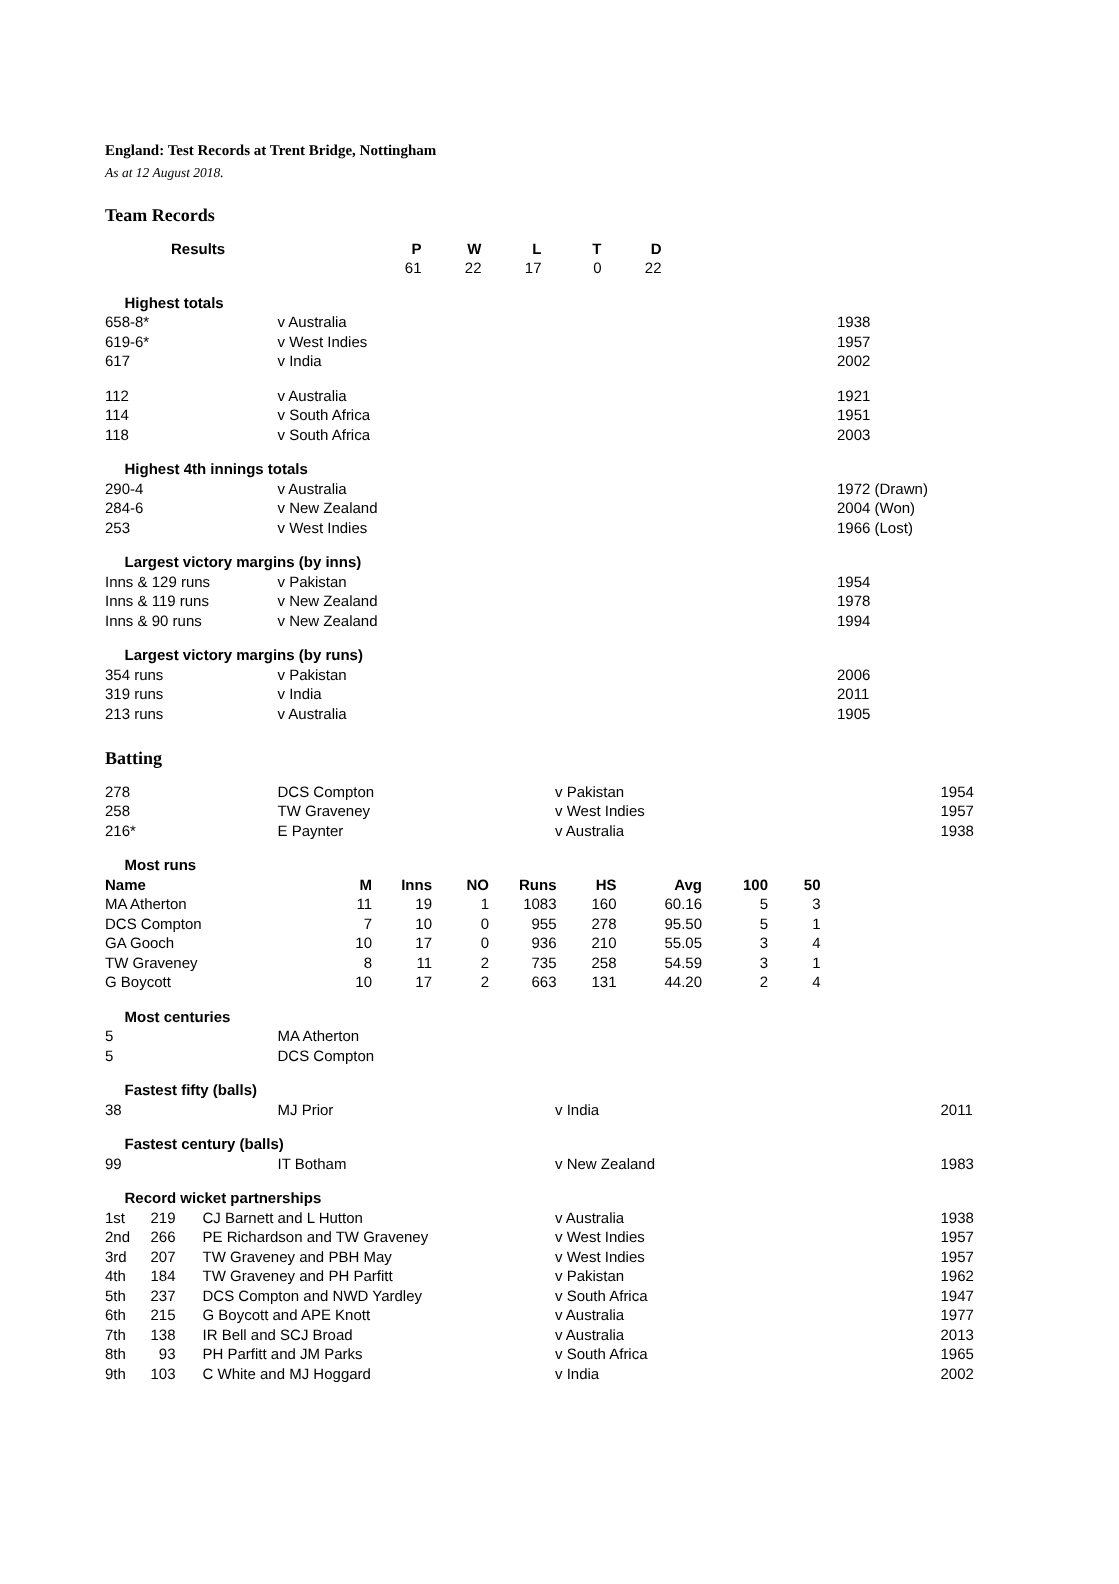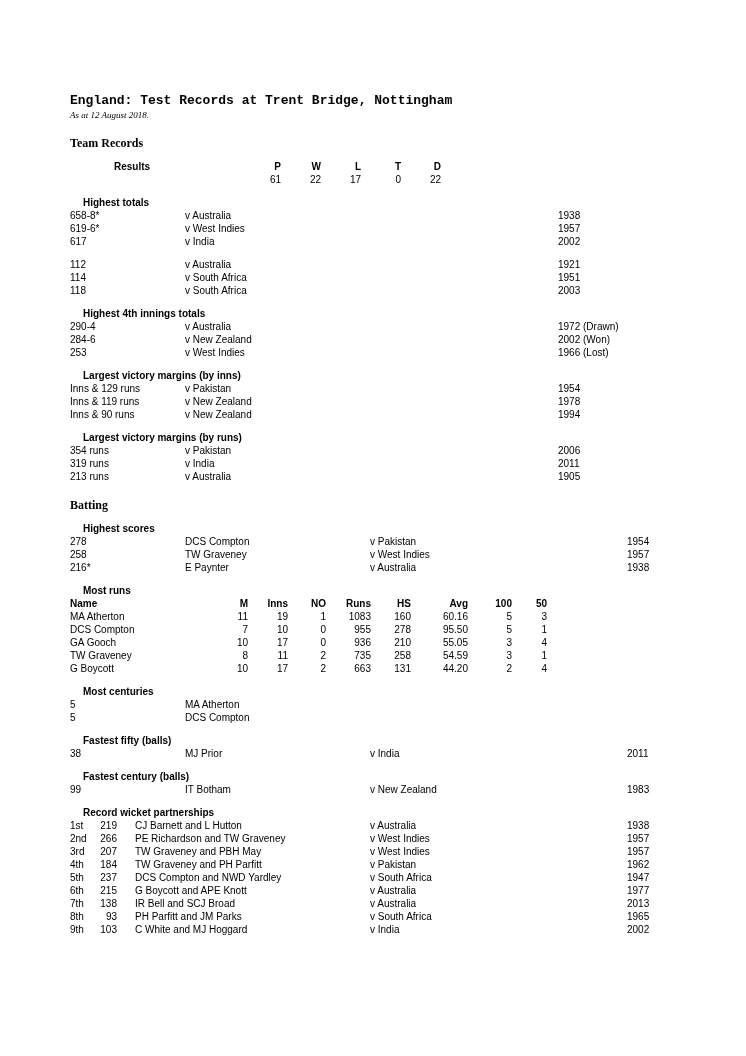--- a/index.html
+++ b/index.html
@@ -5,22 +5,22 @@
   html,body { margin:0; padding:0; background:#ffffff; }
   body {
     width:746px; height:1056px;
     font-family:"Liberation Sans", sans-serif;
     font-size:10px; color:#000;
     -webkit-font-smoothing:antialiased;
   }
   .page { padding:93px 70px 0 70px; box-sizing:border-box; width:746px; }
 
   .title {
-    font-family:Liberation Mono, monospace;
-    font-weight:bold; font-size:13px; line-height:15px;
+    font-family:Liberation Serif, serif;
+    font-weight:bold; font-size:10px; line-height:15px;
   }
   .subtitle {
     font-family:"Liberation Serif", serif;
     font-style:italic; font-size:9px; line-height:12px; margin-top:1px;
   }
   .big-heading {
     font-family:"Liberation Serif", serif;
     font-weight:bold; font-size:12px; line-height:14px;
     margin-top:15px;
   }
@@ -133,21 +133,21 @@
       <div>
 
       <div class="row">
           <span class="c-val">290-4</span>
           <span class="c-opp">v Australia</span>
           <span class="c-year">1972 (Drawn)</span>
         </div>
           <div class="row">
           <span class="c-val">284-6</span>
           <span class="c-opp">v New Zealand</span>
-          <span class="c-year">2002 (Won)</span>
+          <span class="c-year">2004 (Won)</span>
         </div>
           <div class="row">
           <span class="c-val">253</span>
           <span class="c-opp">v West Indies</span>
           <span class="c-year">1966 (Lost)</span>
         </div>
         </div>
     </div>
       <div class="section">
       <div class="sec-heading">Largest victory margins (by inns)</div>
@@ -189,21 +189,20 @@
           <span class="c-opp">v Australia</span>
           <span class="c-year">1905</span>
         </div>
         </div>
     </div>
     </div>
 
   <div class="big-heading">Batting</div>
 
   <div class="section">
-    <div class="sec-heading">Highest scores</div>
     <div>
 
     <div class="row">
         <span class="b-val">278</span>
         <span class="b-ply">DCS Compton</span>
         <span class="b-opp">v Pakistan</span>
         <span class="b-year">1954</span>
       </div>
         <div class="row">
         <span class="b-val">258</span>

